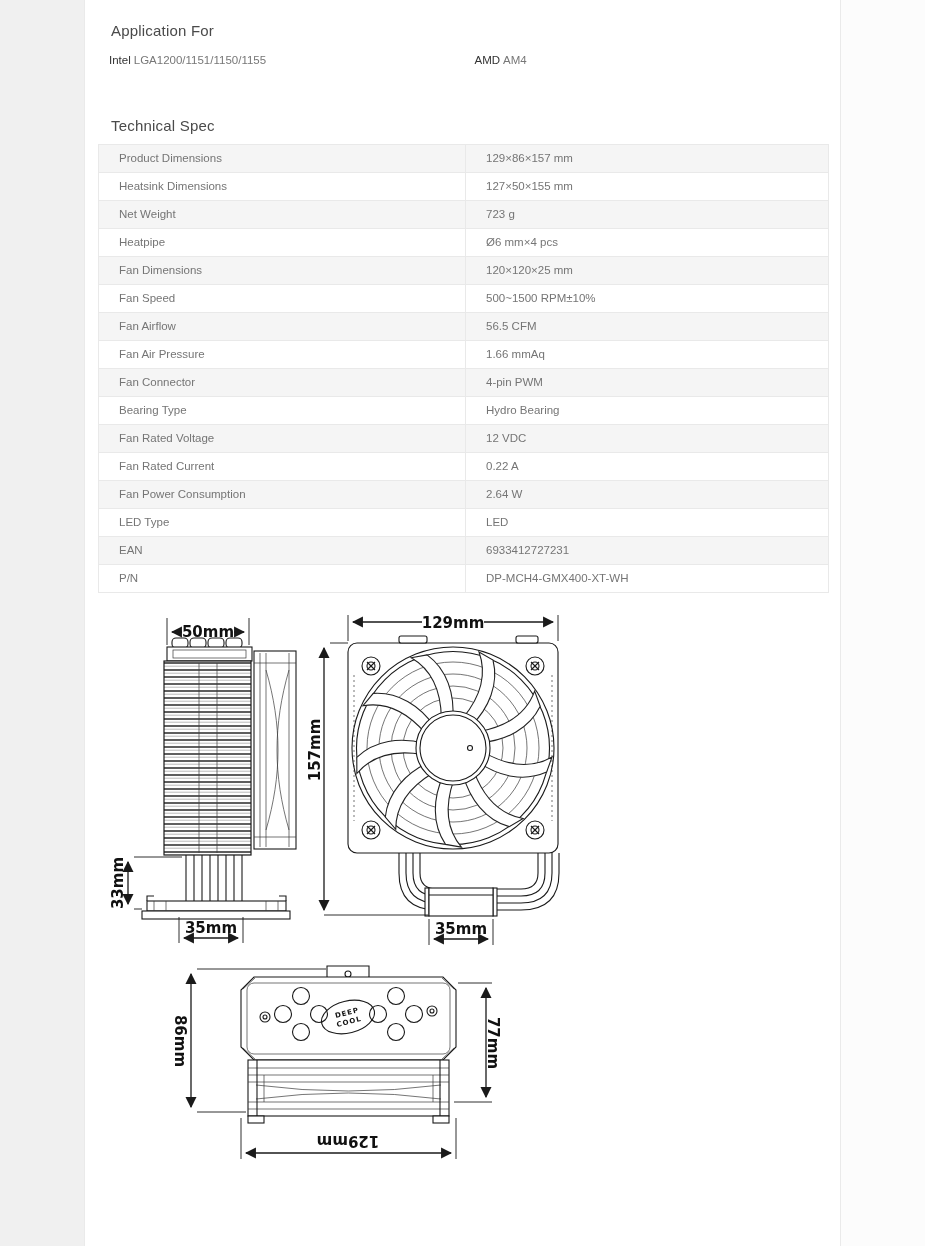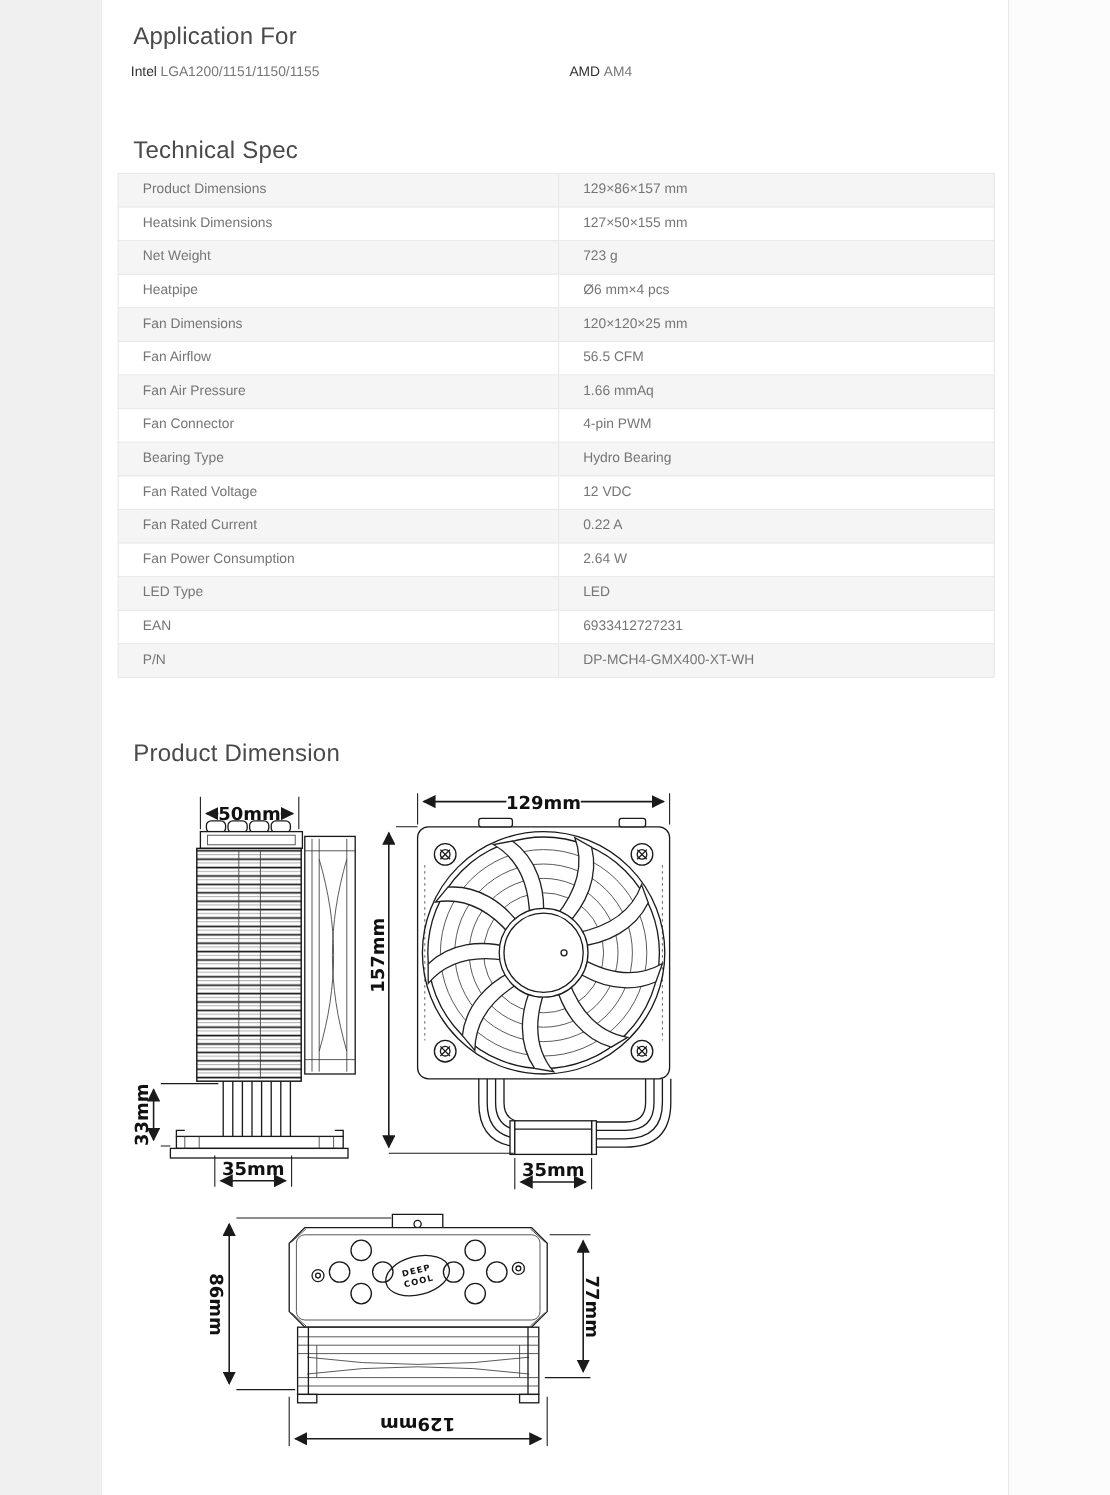--- a/index.html
+++ b/index.html
@@ -7,21 +7,21 @@
     position:relative; width:925px; height:1246px; overflow:hidden;
     background:#fcfcfc; font-family:"Liberation Sans", sans-serif;
   }
   .left-strip { position:absolute; left:0; top:0; width:84px; height:100%; background:#f0f0f0; }
   .card {
     position:absolute; left:84px; top:0; width:757px; height:100%;
     background:#fff; border-left:1px solid #eaeaea; border-right:1px solid #eaeaea;
     box-sizing:border-box;
   }
   .sec-title {
-    margin:0 0 0 26px; font-size:20px; font-weight:400; color:#4a4a4a;
+    margin:0 0 0 26px; font-size:15px; font-weight:400; color:#4a4a4a;
     line-height:22px; letter-spacing:.2px;
   }
   #app-title { padding-top:20px; }
   .app-row { display:flex; margin:11px 0 0 24px; font-size:11.5px; line-height:14px; color:#777; }
   .app-col { width:370px; }
   .app-col b { color:#333; font-weight:normal; margin-right:3px; }
   #tech-title { margin-top:48px; }
   table.spec {
     margin:7px 13px 0 13px; width:731px; border-collapse:collapse;
     font-size:11.5px; color:#757575; table-layout:fixed;
@@ -83,20 +83,24 @@
           <tr>
             <td class="lbl">Heatpipe</td>
             <td class="val">Ø6 mm×4 pcs</td>
           </tr>
 
           <tr>
             <td class="lbl">Fan Dimensions</td>
             <td class="val">120×120×25 mm</td>
           </tr>
 
+          <tr>
+            <td class="lbl">Fan Speed</td>
+            <td class="val">500~1500 RPM±10%</td>
+          </tr>
 
           <tr>
             <td class="lbl">Fan Airflow</td>
             <td class="val">56.5 CFM</td>
           </tr>
 
           <tr>
             <td class="lbl">Fan Air Pressure</td>
             <td class="val">1.66 mmAq</td>
           </tr>
@@ -137,21 +141,20 @@
           </tr>
 
           <tr>
             <td class="lbl">P/N</td>
             <td class="val">DP-MCH4-GMX400-XT-WH</td>
           </tr>
 
       </tbody>
     </table>
 
-    <h2 class="sec-title" id="pd-title">Product Dimension</h2>
 
     <div class="drawing-wrap">
       <svg width="520" height="566" viewBox="0 0 520 566">
         <defs>
           <marker id="ah" viewBox="0 0 10 10" refX="9" refY="5" markerWidth="8.5" markerHeight="8.5" orient="auto-start-reverse">
             <path d="M0,0 L10,5 L0,10 z" fill="#1a1a1a"></path>
           </marker>
           <pattern id="fins" width="8" height="7" patternUnits="userSpaceOnUse">
             <rect width="8" height="7" fill="#ffffff"></rect>
             <line x1="0" y1="2" x2="8" y2="2" stroke="#1a1a1a" stroke-width="1.4"></line>

